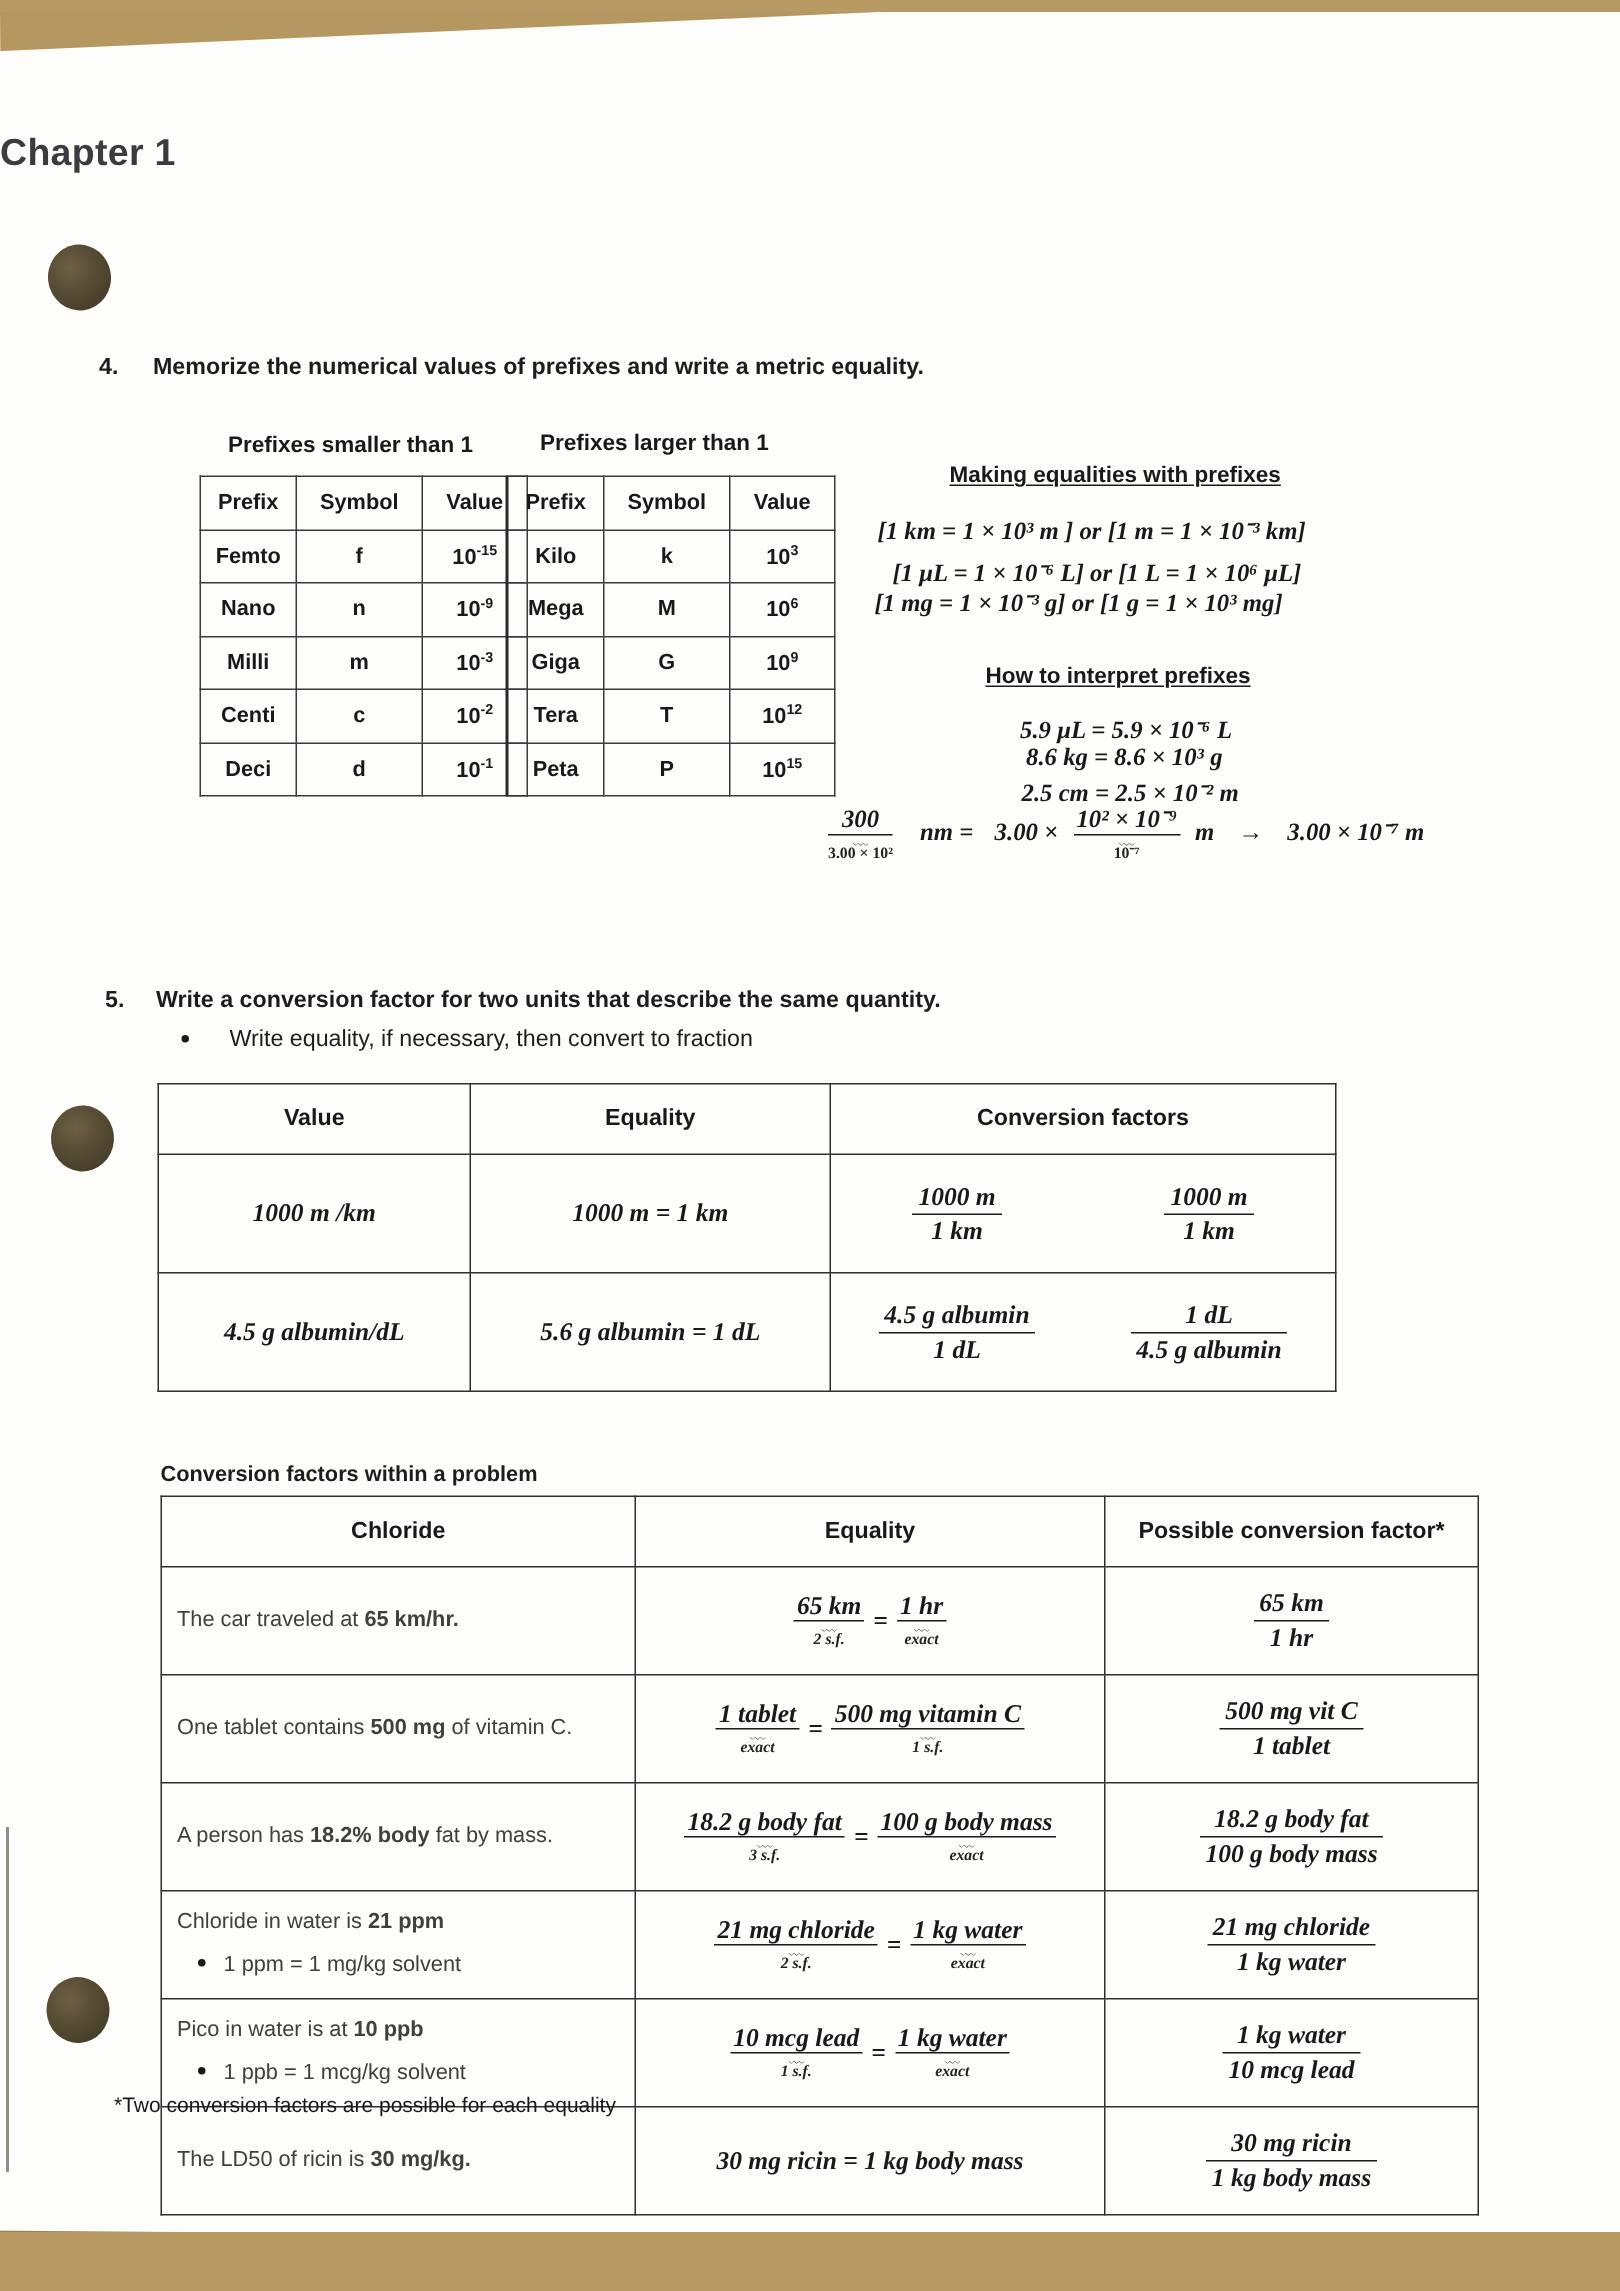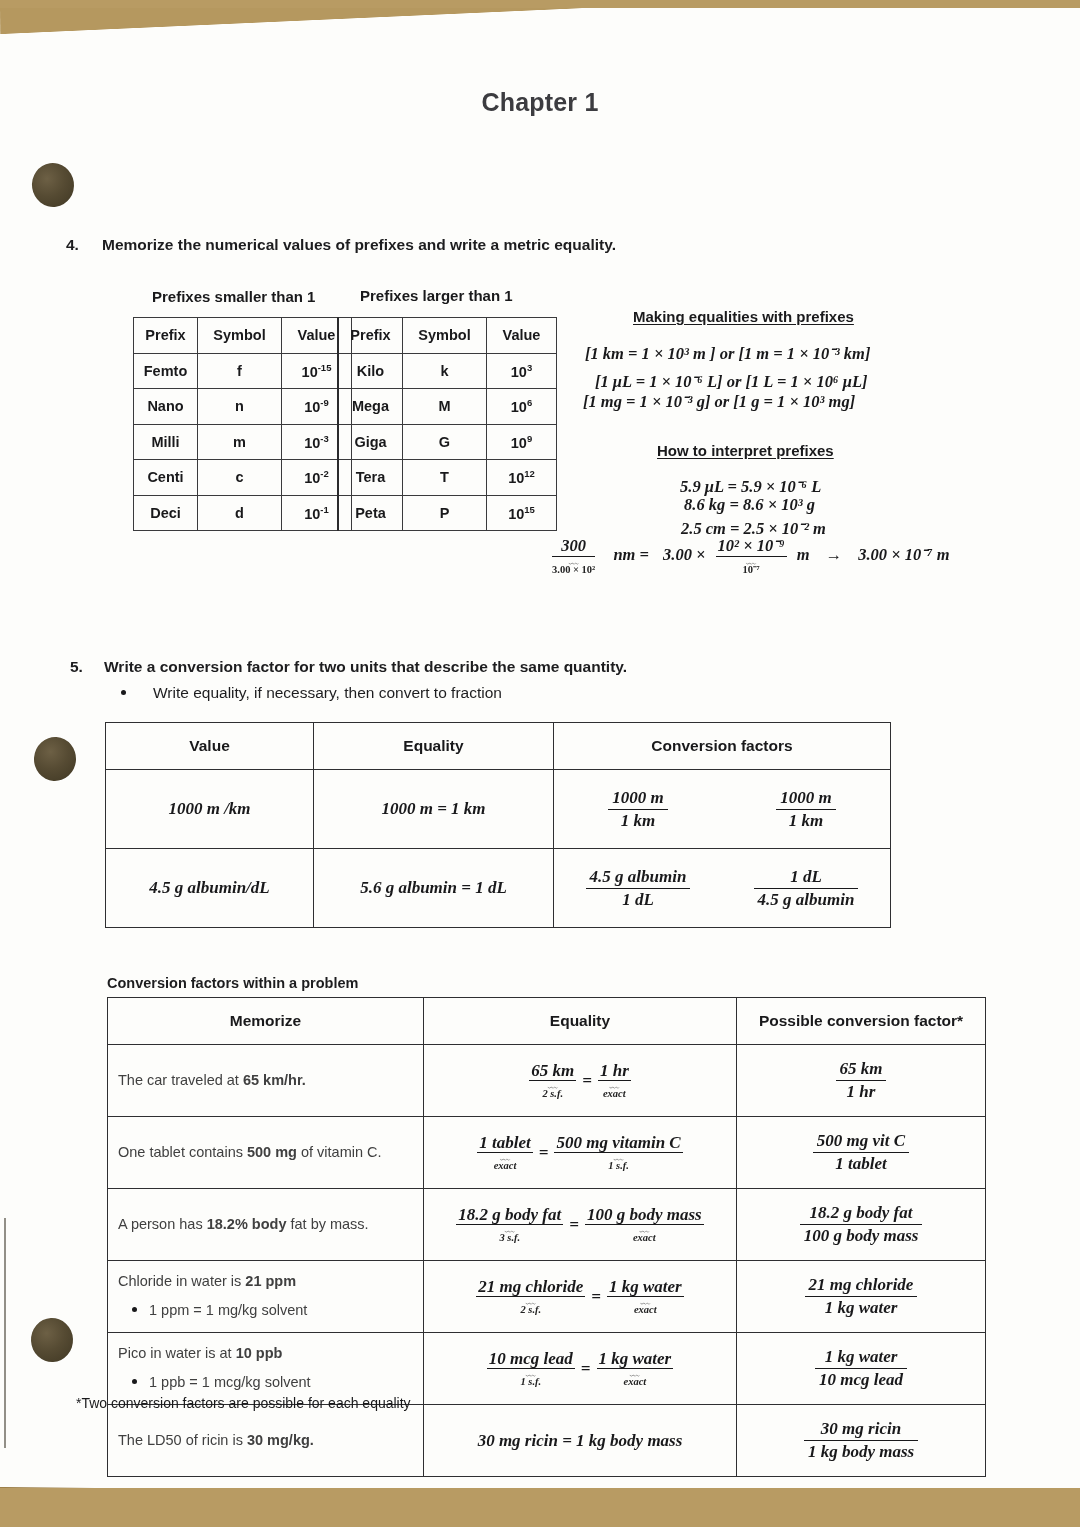--- a/index.html
+++ b/index.html
@@ -38,21 +38,21 @@
     position:absolute;width:42px;height:44px;border-radius:50%;
     background:radial-gradient(circle at 38% 34%,#6d6045 0%,#564b33 45%,#3f3723 100%);
     box-shadow:0 0 3px 1px rgba(255,255,255,.55);
   }
   .hole.h1{left:32px;top:155px;transform:rotate(-8deg);}
   .hole.h2{left:34px;top:729px;transform:rotate(4deg);}
   .hole.h3{left:31px;top:1310px;transform:rotate(-3deg);}
 
   
   .title{
-    position:absolute;left:0;top:80px;width:1080px;text-align:center;
+    position:absolute;left:0;top:80px;width:1080px;text-align:left;
     font-size:25px;font-weight:bold;color:#3c3c40;letter-spacing:.2px;
   }
   .qline{position:absolute;font-size:15.5px;font-weight:bold;color:#1d1d1f;}
   .qnum{position:absolute;font-size:15.5px;font-weight:bold;color:#1d1d1f;}
   .sub{position:absolute;font-size:15.5px;color:#1d1d1f;}
 
   
   .ptable{position:absolute;border-collapse:collapse;font-size:14.5px;color:#19191b;}
   .ptable td,.ptable th{
     border:1.4px solid #3a3a3c;
@@ -264,21 +264,21 @@
           <td class="cellc" style="width:166px;border-right:none;"><span class="frac ital"><span class="num">4.5 g albumin</span><span class="den">1 dL</span></span></td>
           <td class="cellc" style="width:166px;border-left:none;"><span class="frac ital"><span class="num">1 dL</span><span class="den">4.5 g albumin</span></span></td>
         </tr>
       </tbody>
     </table>
 
   <div class="qline" style="left:107px;top:967px;font-size:14.5px;">Conversion factors within a problem</div>
   <table class="btable" id="tbl-prob" style="left:107px;top:989px;">
       <tbody>
         <tr>
-          <th style="width:313px;">Memorize</th>
+          <th style="width:313px;">Chloride</th>
           <th style="width:310px;">Equality</th>
           <th style="width:246px;">Possible conversion factor*</th>
         </tr>
         <tr>
           <td class="stmt" style="height:63px;"><span>The car traveled at </span><b>65 km/hr.</b><span></span></td>
           <td class="cellc"><span class="ital nowrapc"><span class="ub"><span class="term">65 km</span><span class="brace">﹏</span><span class="ann">2 s.f.</span></span><span class="eqsign">=</span><span class="ub"><span class="term">1 hr</span><span class="brace">﹏</span><span class="ann">exact</span></span></span></td>
           <td class="cellc"><span class="frac ital"><span class="num">65 km</span><span class="den">1 hr</span></span></td>
         </tr>
         <tr>
           <td class="stmt" style="height:63px;"><span>One tablet contains </span><b>500 mg</b><span> of vitamin C.</span></td>

